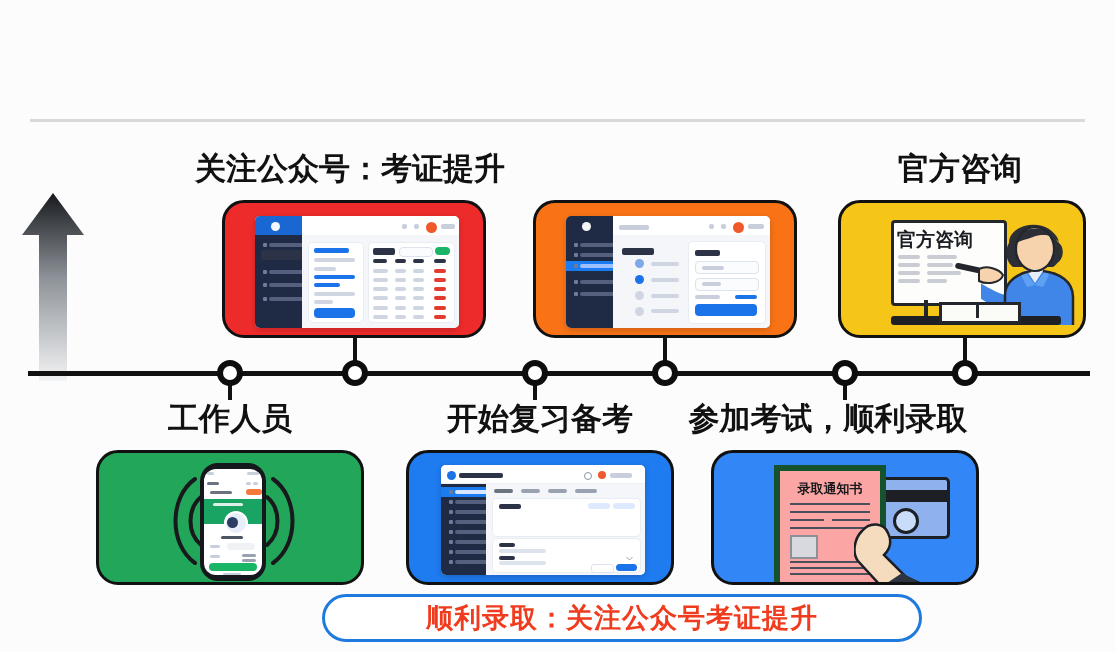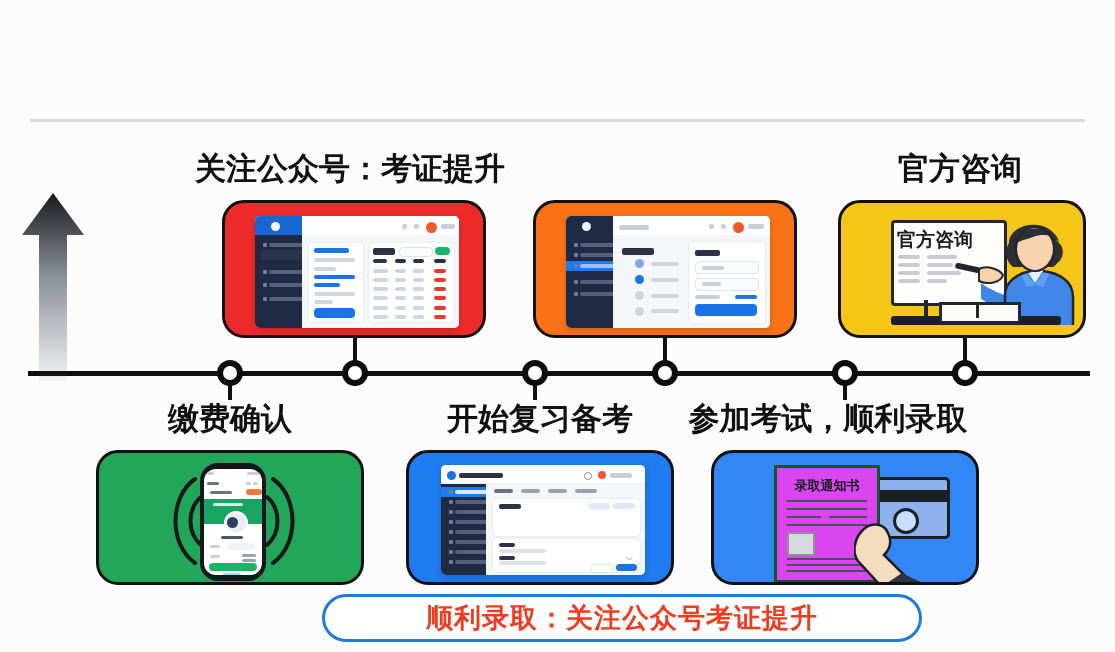--- a/index.html
+++ b/index.html
@@ -102,21 +102,21 @@
   .ill-desk{position:absolute;background:#1d2025;border-radius:3px;}
   .ill-paper{position:absolute;background:#fbfbf8;border:3px solid #23262b;}
   .shape{position:absolute;}
 
   
   .phone{position:absolute;background:#14171c;border-radius:18px;}
   .phone-scr{position:absolute;background:#fff;border-radius:12px;overflow:hidden;}
   .phone-hdr{position:absolute;left:0;right:0;background:#19a463;}
 
   
-  .letter{position:absolute;background:#d946ef;border:3px solid #14532d;font-family:Liberation Serif, serif;}
+  .letter{position:absolute;background:#fca5a5;border:6px solid #14532d;font-family:Liberation Serif, serif;}
   .letter-ttl{position:absolute;font-weight:bold;color:#16181c;white-space:nowrap;}
   .lline{position:absolute;background:#4a5059;}
   .card-obj{position:absolute;border:3px solid #1c1f24;border-radius:5px;background:#8fb2ef;}
 
   
   .course-overlay{
     position:absolute;font-size:22px;color:#2a2f38;white-space:nowrap;font-weight:normal;
   }
 
   
@@ -337,21 +337,21 @@
         <rect x="2" y="6" width="26" height="6" rx="3" fill="#23262b" transform="rotate(12 15 9)"></rect>
         <path d="M26 10 C34 6 46 10 50 16 C48 24 34 26 26 22 Z" fill="#f6d3ad" stroke="#23262b" stroke-width="2"></path>
       </svg>
     </div>
 
     <div class="ill-desk" style="left:50px;top:113px;width:170px;height:9px;"></div>
     <div class="ill-paper" style="left:98px;top:99px;width:76px;height:16px;"></div>
     <div class="shape" style="left:135px;top:99px;width:3px;height:16px;background:#23262b;"></div>
   </div>
 
-  <div class="lbl" style="left:130px;top:400px;width:200px;">缴费确认</div>
+  <div class="lbl" style="left:130px;top:400px;width:200px;">工作人员</div>
   <div class="lbl" style="left:420px;top:400px;width:240px;">开始复习备考</div>
   <div class="lbl" style="left:668px;top:400px;width:320px;">参加考试，顺利录取</div>
 
   <div class="card framed" style="left:96px;top:450px;width:268px;height:135px;background:#22a659;">
 
     <div class="shape" style="left:44px;top:20px;width:60px;height:96px;">
       <svg width="60" height="96" viewBox="0 0 60 96">
         <path d="M52 6 C26 24 26 72 52 90" fill="none" stroke="#17191d" stroke-width="4" stroke-linecap="round"></path>
         <path d="M58 24 C44 36 44 60 58 72" fill="none" stroke="#17191d" stroke-width="4" stroke-linecap="round"></path>
       </svg>

